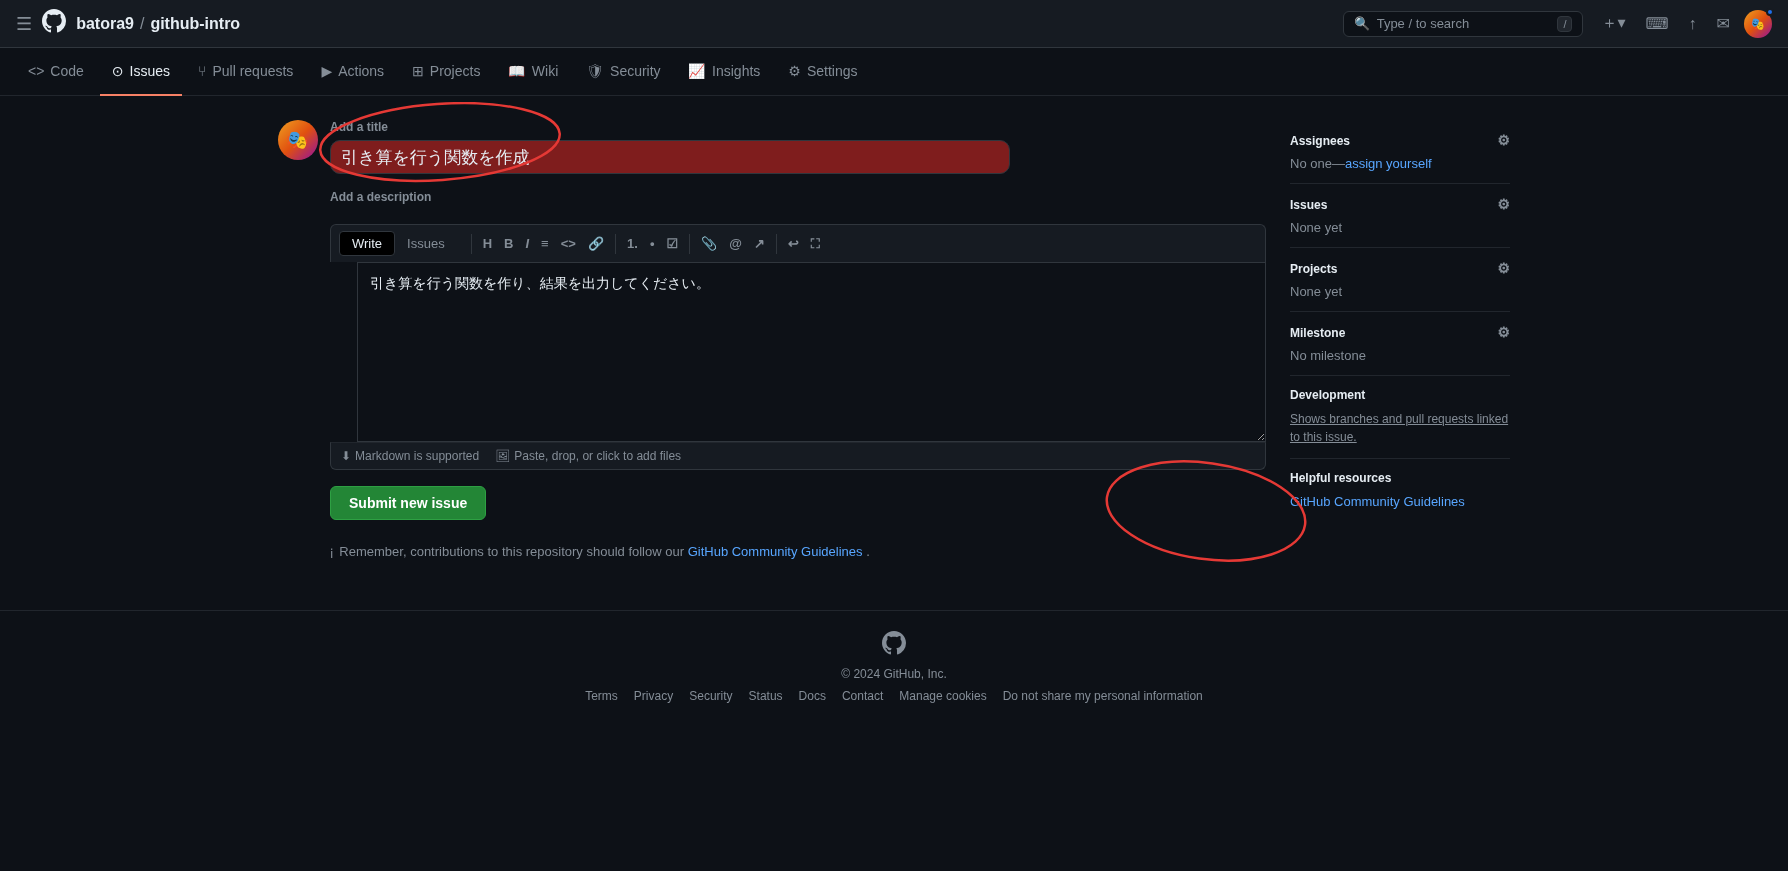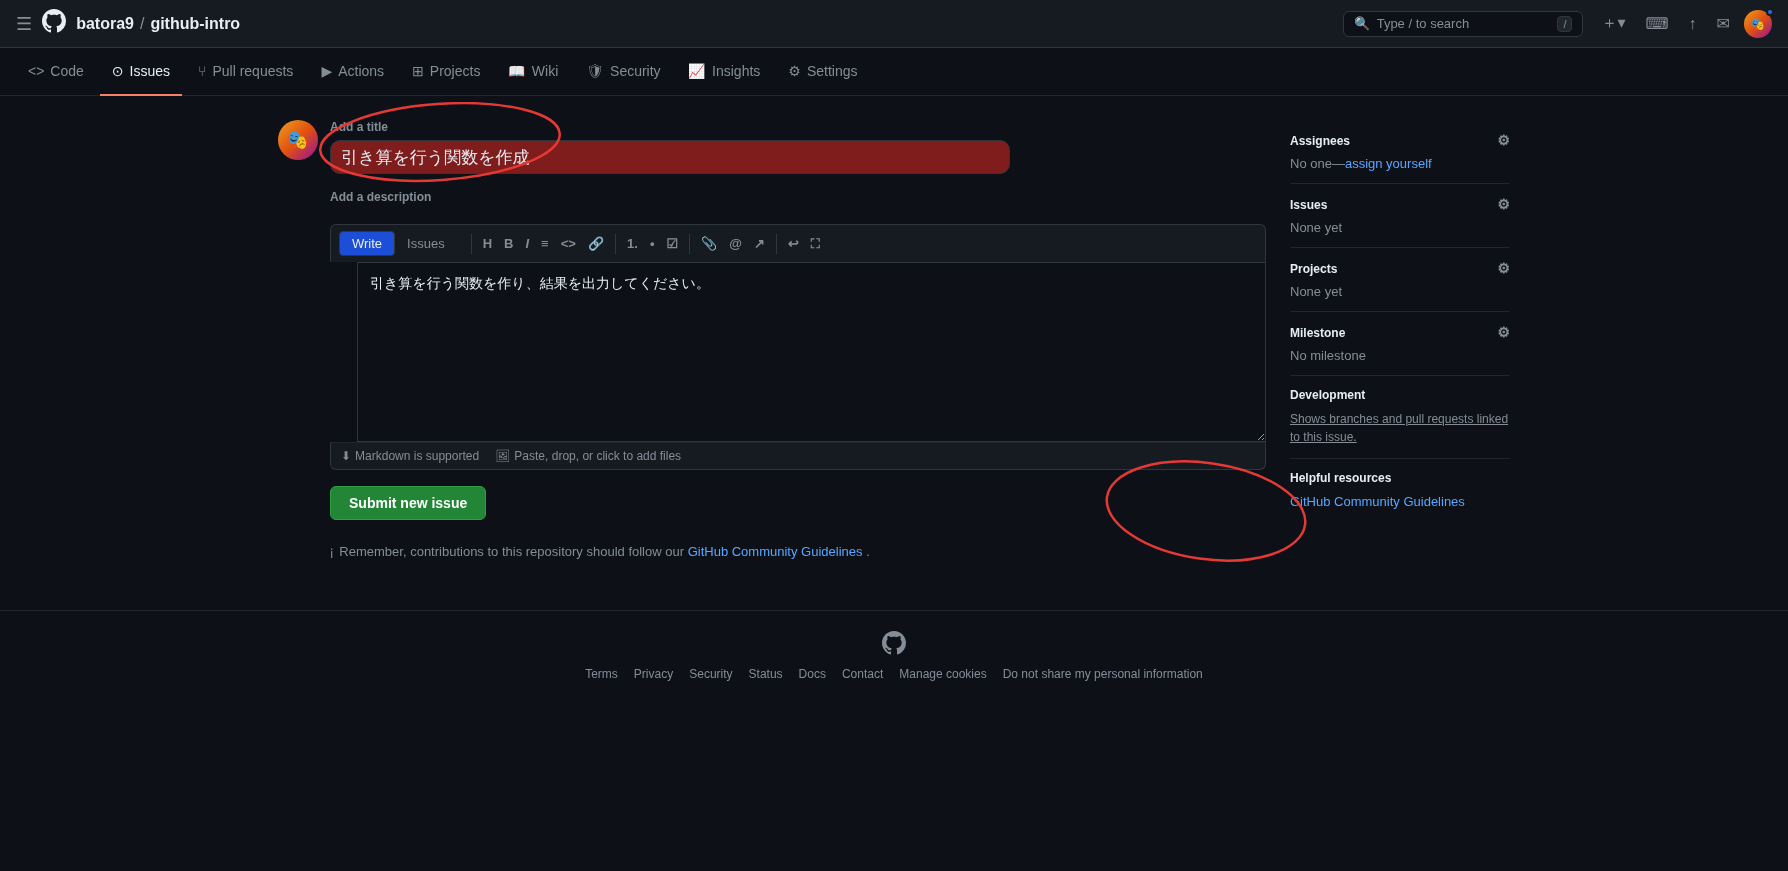--- a/index.html
+++ b/index.html
@@ -167,21 +167,21 @@
     .editor-tab {
       padding: 4px 12px;
       border-radius: 4px;
       cursor: pointer;
       font-size: 13px;
       color: #848d97;
       background: none;
       border: none;
     }
     .editor-tab.active {
-      background: #1d4ed8;
+      background: #000000;
       color: #e6edf3;
       border: 1px solid #30363d;
     }
     .toolbar-divider { width: 1px; background: #30363d; height: 20px; margin: 0 4px; }
     .toolbar-btn {
       background: none;
       border: none;
       color: #848d97;
       cursor: pointer;
       padding: 4px 5px;
@@ -500,20 +500,21 @@
       <path d="M8 0C3.58 0 0 3.58 0 8c0 3.54 2.29 6.53 5.47 7.59.4.07.55-.17.55-.38
       0-.19-.01-.82-.01-1.49-2.01.37-2.53-.49-2.69-.94-.09-.23-.48-.94-.82-1.13
       -.28-.15-.68-.52-.01-.53.63-.01 1.08.58 1.23.82.72 1.21 1.87.87 2.33.66
       .07-.52.28-.87.51-1.07-1.78-.2-3.64-.89-3.64-3.95 0-.87.31-1.59.82-2.15
       -.08-.2-.36-1.02.08-2.12 0 0 .67-.21 2.2.82.64-.18 1.32-.27 2-.27
       .68 0 1.36.09 2 .27 1.53-1.04 2.2-.82 2.2-.82.44 1.1.16 1.92.08 2.12
       .51.56.82 1.27.82 2.15 0 3.07-1.87 3.75-3.65 3.95.29.25.54.73.54 1.48
       0 1.07-.01 1.93-.01 2.2 0 .21.15.46.55.38A8.013 8.013 0 0016 8c0-4.42-3.58-8-8-8z"></path>
     </svg>
   </div>
+  <div class="footer-copy">© 2024 GitHub, Inc.</div>
   <div class="footer-links">
     <a href="#">Terms</a>
     <a href="#">Privacy</a>
     <a href="#">Security</a>
     <a href="#">Status</a>
     <a href="#">Docs</a>
     <a href="#">Contact</a>
     <a href="#">Manage cookies</a>
     <a href="#">Do not share my personal information</a>
   </div>

